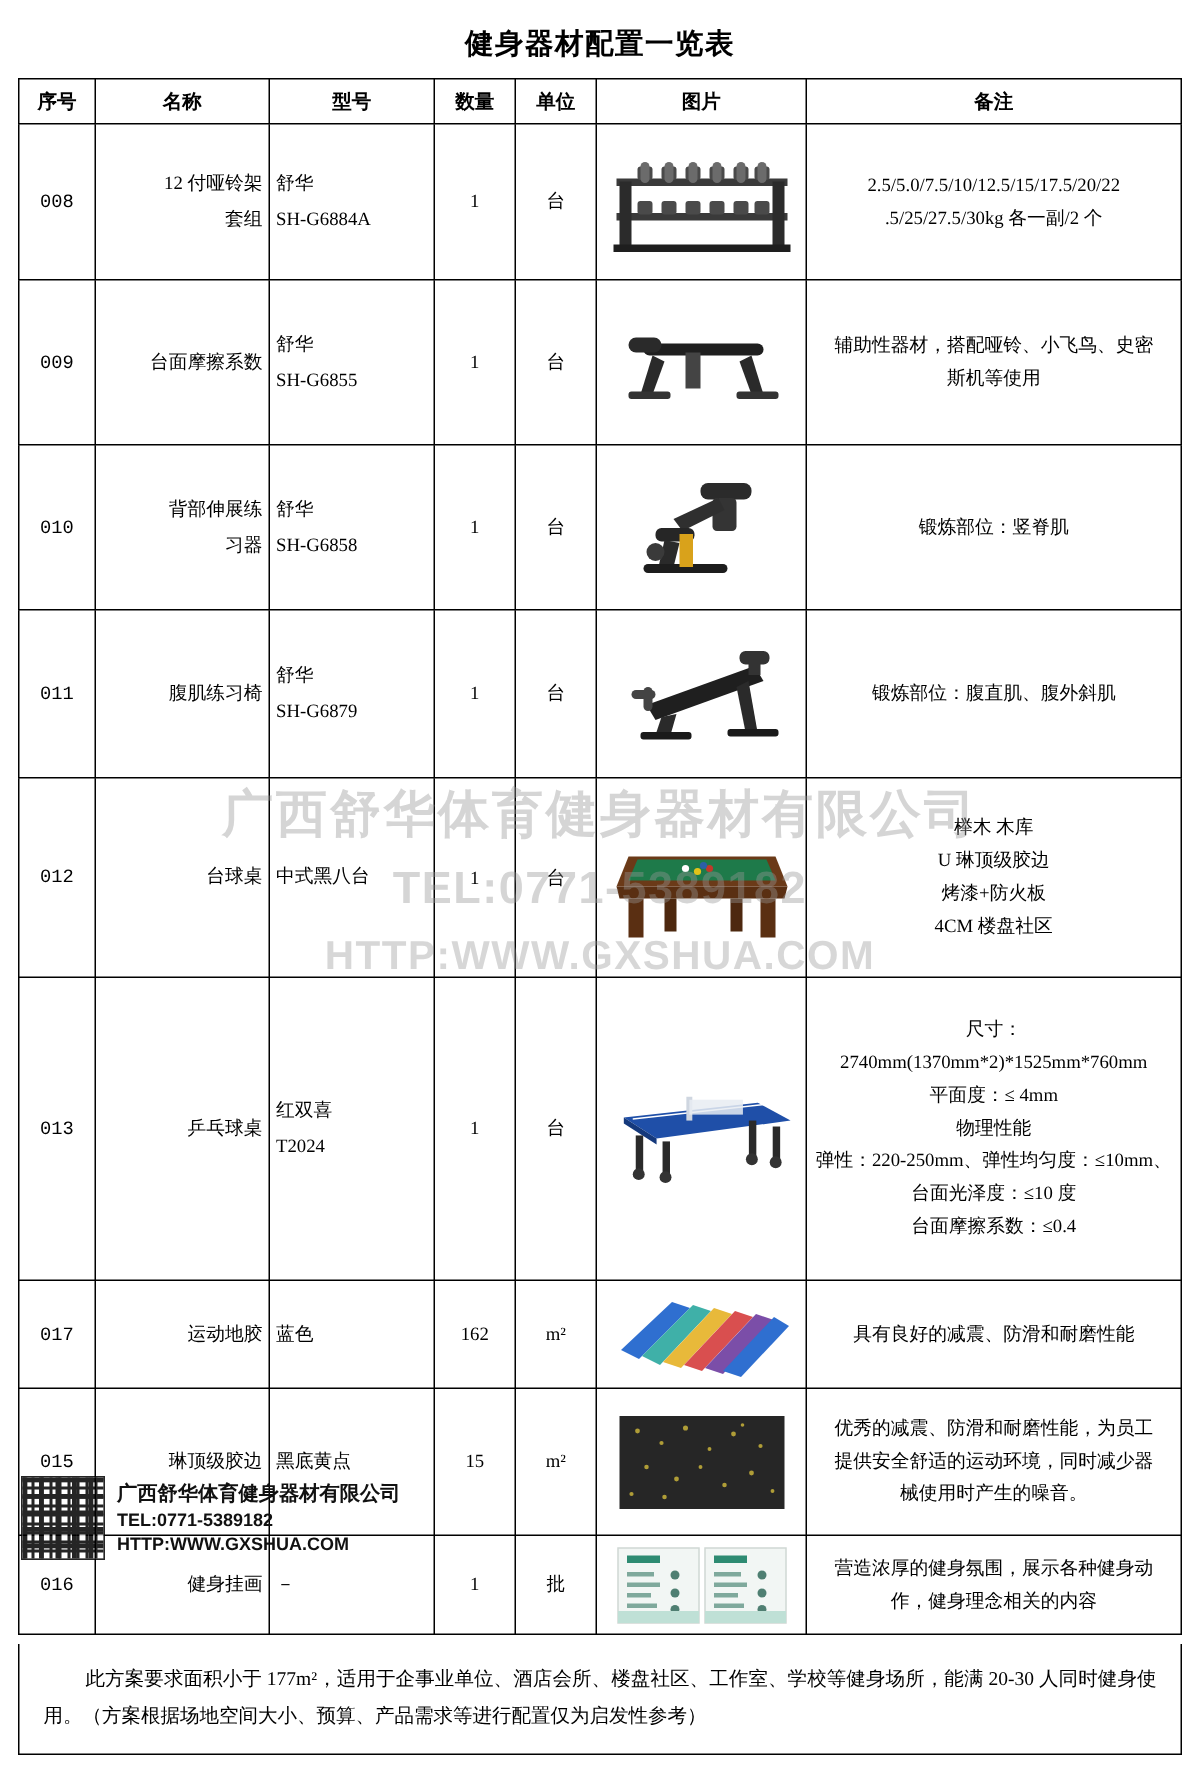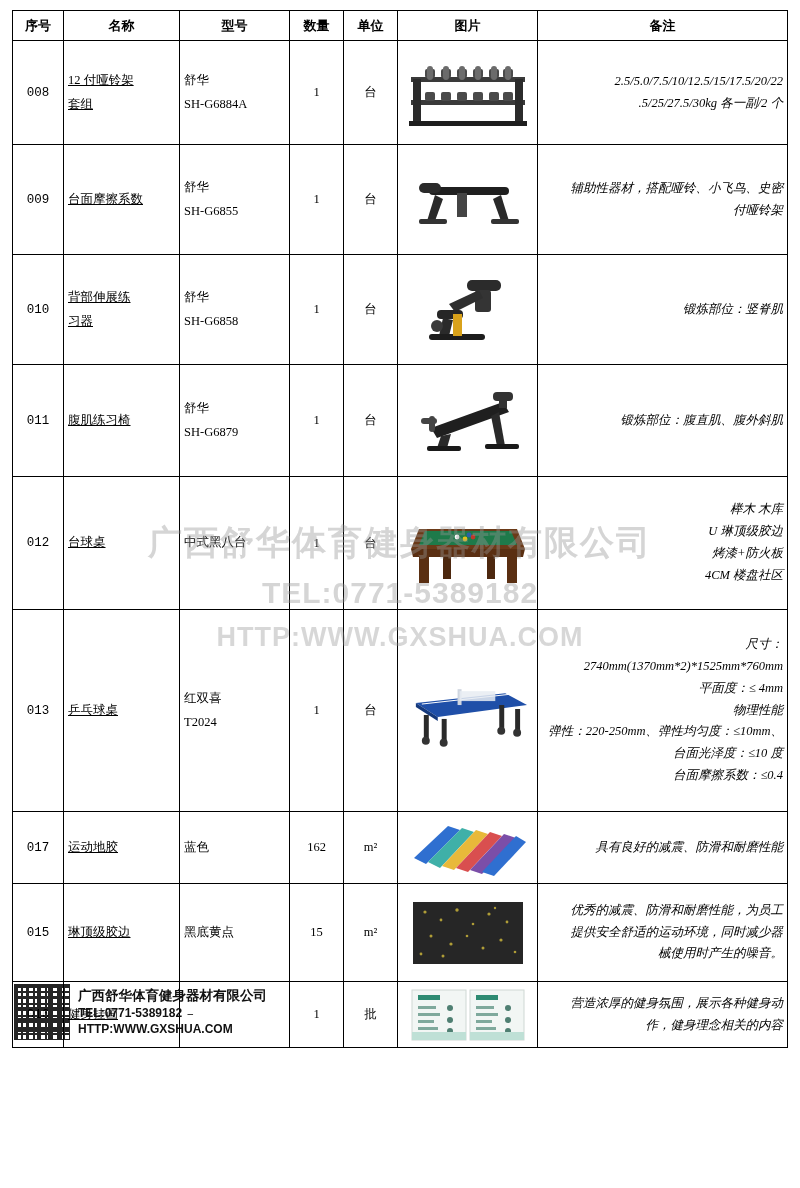--- a/index.html
+++ b/index.html
@@ -38,26 +38,26 @@
     padding:2px 4px;
     box-sizing:border-box;
   }
   table.sheet th{
     font-weight:bold;
     text-align:center;
     height:30px;
     font-size:13px;
   }
   td.c-no{text-align:center;width:52px;font-family:Liberation Mono, monospace;}
-  td.c-name{text-align:left;width:116px;line-height:1.9;text-decoration:underline;}
+  td.c-name{text-align:right;width:116px;line-height:1.9;}
   td.c-model{text-align:left;width:110px;line-height:1.9;}
   td.c-qty{text-align:center;width:54px;}
   td.c-unit{text-align:center;width:54px;}
   td.c-img{text-align:center;width:140px;padding:3px;}
-  td.c-note{text-align:right;width:250px;line-height:1.75;padding:4px 8px;font-style:italic;}
+  td.c-note{text-align:center;width:250px;line-height:1.75;padding:4px 8px;}
   .note-lines div{white-space:nowrap;}
   
   .imgbox{
     width:100%;
     height:100%;
     display:flex;
     align-items:center;
     justify-content:center;
     overflow:hidden;
   }
@@ -137,20 +137,21 @@
   .st2{font-size:12px;}
   .st3{font-size:12px;}
   
   svg{display:block;}
 </style>
 </head>
 <body>
 
 <div class="page">
 
+  <div class="doc-title">健身器材配置一览表</div>
 
   <table class="sheet">
     <thead>
       <tr>
         <th class="c-no">序号</th>
         <th style="width:116px">名称</th>
         <th style="width:110px">型号</th>
         <th style="width:54px">数量</th>
         <th style="width:54px">单位</th>
         <th style="width:140px">图片</th>
@@ -232,21 +233,21 @@
               <path d="M96 26 L104 52 L96 52 L88 30 Z" fill="#2a2a2a"></path>
               <rect x="14" y="50" width="28" height="5" rx="2" fill="#333"></rect>
               <rect x="86" y="50" width="28" height="5" rx="2" fill="#333"></rect>
               <rect x="52" y="24" width="10" height="24" fill="#444"></rect>
             </svg>
           </div>
         </td>
         <td class="c-note">
           <div class="note-lines">
             <div>辅助性器材，搭配哑铃、小飞鸟、史密</div>
-            <div>付哑铃架</div>
+            <div>斯机等使用</div>
           </div>
         </td>
       </tr>
 
       <tr style="height:110px">
         <td class="c-no">010</td>
         <td class="c-name">
           <div>背部伸展练</div>
           <div>习器</div>
         </td>
@@ -506,20 +507,23 @@
           <div class="note-lines">
             <div>营造浓厚的健身氛围，展示各种健身动</div>
             <div>作，健身理念相关的内容</div>
           </div>
         </td>
       </tr>
 
     </tbody>
   </table>
 
+  <div class="footer">
+    <div class="footer-inner">此方案要求面积小于 177m²，适用于企事业单位、酒店会所、楼盘社区、工作室、学校等健身场所，能满 20-30 人同时健身使用。（方案根据场地空间大小、预算、产品需求等进行配置仅为启发性参考）</div>
+  </div>
 
   <div class="watermark">
     <div class="wm1">广西舒华体育健身器材有限公司</div>
     <div class="wm2">TEL:0771-5389182</div>
     <div class="wm3">HTTP:WWW.GXSHUA.COM</div>
   </div>
 
   <div class="stamp">
     <div class="qr"></div>
     <div class="stamp-text">

